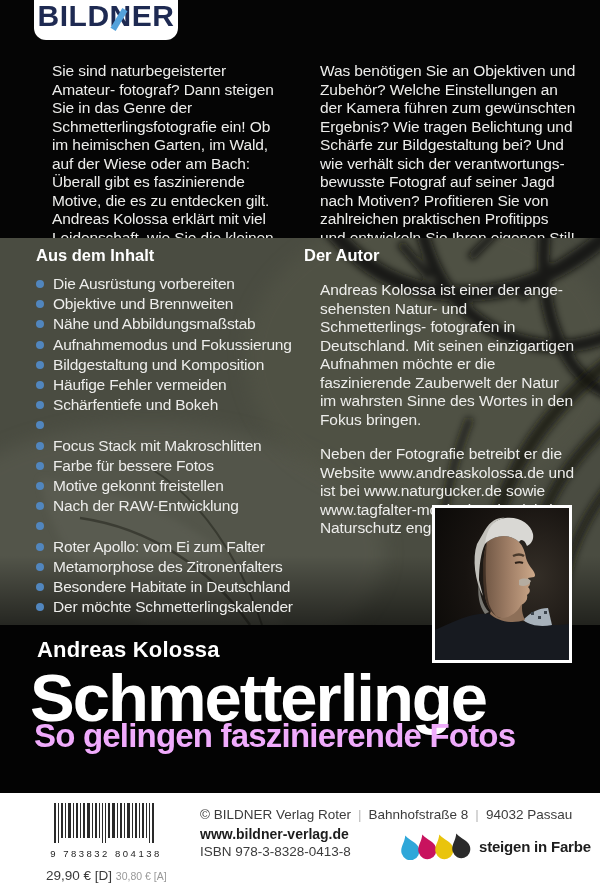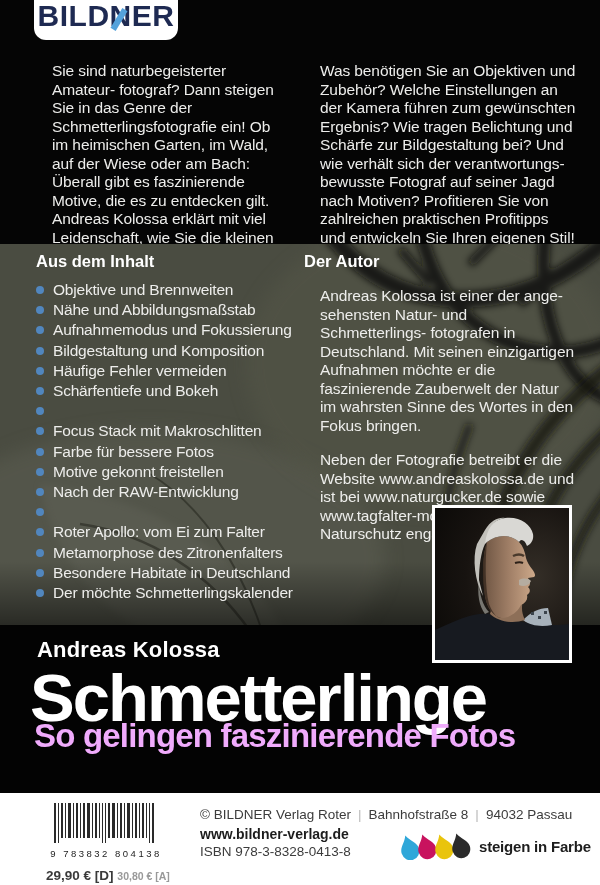--- a/index.html
+++ b/index.html
@@ -13,21 +13,21 @@
         font-size:30px;font-weight:bold;color:#1e2a52;letter-spacing:.5px;}
   .logo-slash{position:absolute;left:82px;bottom:9px;width:6px;height:23px;background:#54a2db;
         transform:rotate(31deg);transform-origin:center;z-index:5;}
 
   
   .intro-left{position:absolute;left:36px;top:46px;width:258px;}
   .intro-right{position:absolute;left:304px;top:46px;width:288px;}
   .para{font-size:15.5px;line-height:18.5px;color:#ededeb;letter-spacing:-0.1px;margin:16px;}
 
   
-  .photo-section{position:absolute;left:0;top:244px;width:600px;height:387px;}
+  .photo-section{position:absolute;left:0;top:238px;width:600px;height:387px;}
   .bg-art{position:absolute;inset:0;width:100%;height:100%;}
   .col-heading{font-size:16.5px;font-weight:bold;color:#ffffff;margin:0 0 9px 0;position:relative;}
   .inhalt{position:absolute;left:36px;top:8px;width:272px;}
   .inhalt ul{list-style:none;margin:0;padding:0;position:relative;}
   .inhalt li{display:flex;align-items:center;height:20.2px;font-size:15.5px;color:#ededeb;letter-spacing:-0.2px;}
   .dot{width:8px;height:8px;border-radius:50%;background:#5186be;margin-right:9px;flex:none;}
   .autor{position:absolute;left:304px;top:8px;width:288px;}
   .autor .para{position:relative;}
   .autor .para + .para{margin-top:10px;}
 
@@ -41,21 +41,21 @@
   .author-name{position:absolute;left:37px;top:12px;font-size:22px;font-weight:bold;color:#fff;letter-spacing:.2px;}
   .book-title{position:absolute;left:30px;top:34px;font-size:67px;font-weight:bold;color:#fff;
         letter-spacing:-2px;white-space:nowrap;}
   .book-subtitle{position:absolute;left:34px;top:92px;font-size:33px;font-weight:bold;color:#f0abfc;
         letter-spacing:-0.8px;white-space:nowrap;}
 
   
   .footer{position:absolute;left:0;top:793px;width:600px;height:92px;background:#ffffff;}
   .barcode-block{position:absolute;left:46px;top:10px;width:120px;text-align:center;}
   .barcode-digits{font-size:9.5px;color:#1d1d1d;letter-spacing:2.5px;margin-top:1px;white-space:nowrap;}
-  .price{font-size:13.5px;color:#3a3a3a;margin-top:9px;white-space:nowrap;font-weight:bold;}
+  .price{font-size:13.5px;color:#3a3a3a;margin-top:9px;white-space:nowrap;}
   .price-at{font-size:10.5px;color:#999;}
   .publisher{position:absolute;left:200px;top:13px;font-size:13.5px;color:#3c3c3c;line-height:18.5px;}
   .sep{color:#b8b8b8;padding:0 7px;font-weight:normal;}
   .pub-url{font-weight:bold;color:#1d1d1d;font-size:14px;}
   .farbe{position:absolute;left:396px;top:39px;display:flex;align-items:center;}
   .farbe-label{font-size:15px;font-weight:bold;color:#1d1d1d;margin-left:5px;letter-spacing:-0.2px;}
 </style>
 </head>
 <body>
 
@@ -107,20 +107,24 @@
         <path d="M250,387 C 210,330 150,290 80,280" stroke-width="2.5"></path>
         <path d="M262,387 C 240,320 200,260 150,230" stroke-width="2"></path>
       </g>
       <rect width="600" height="387" fill="url(#fade)"></rect>
     </svg>
 
     <div class="inhalt">
       <h3 class="col-heading">Aus dem Inhalt</h3>
       <ul>
 
+          <li>
+            <span class="dot"></span>
+            <span>Die Ausrüstung vorbereiten</span>
+          </li>
 
           <li>
             <span class="dot"></span>
             <span>Objektive und Brennweiten</span>
           </li>
 
           <li>
             <span class="dot"></span>
             <span>Nähe und Abbildungsmaßstab</span>
           </li>

